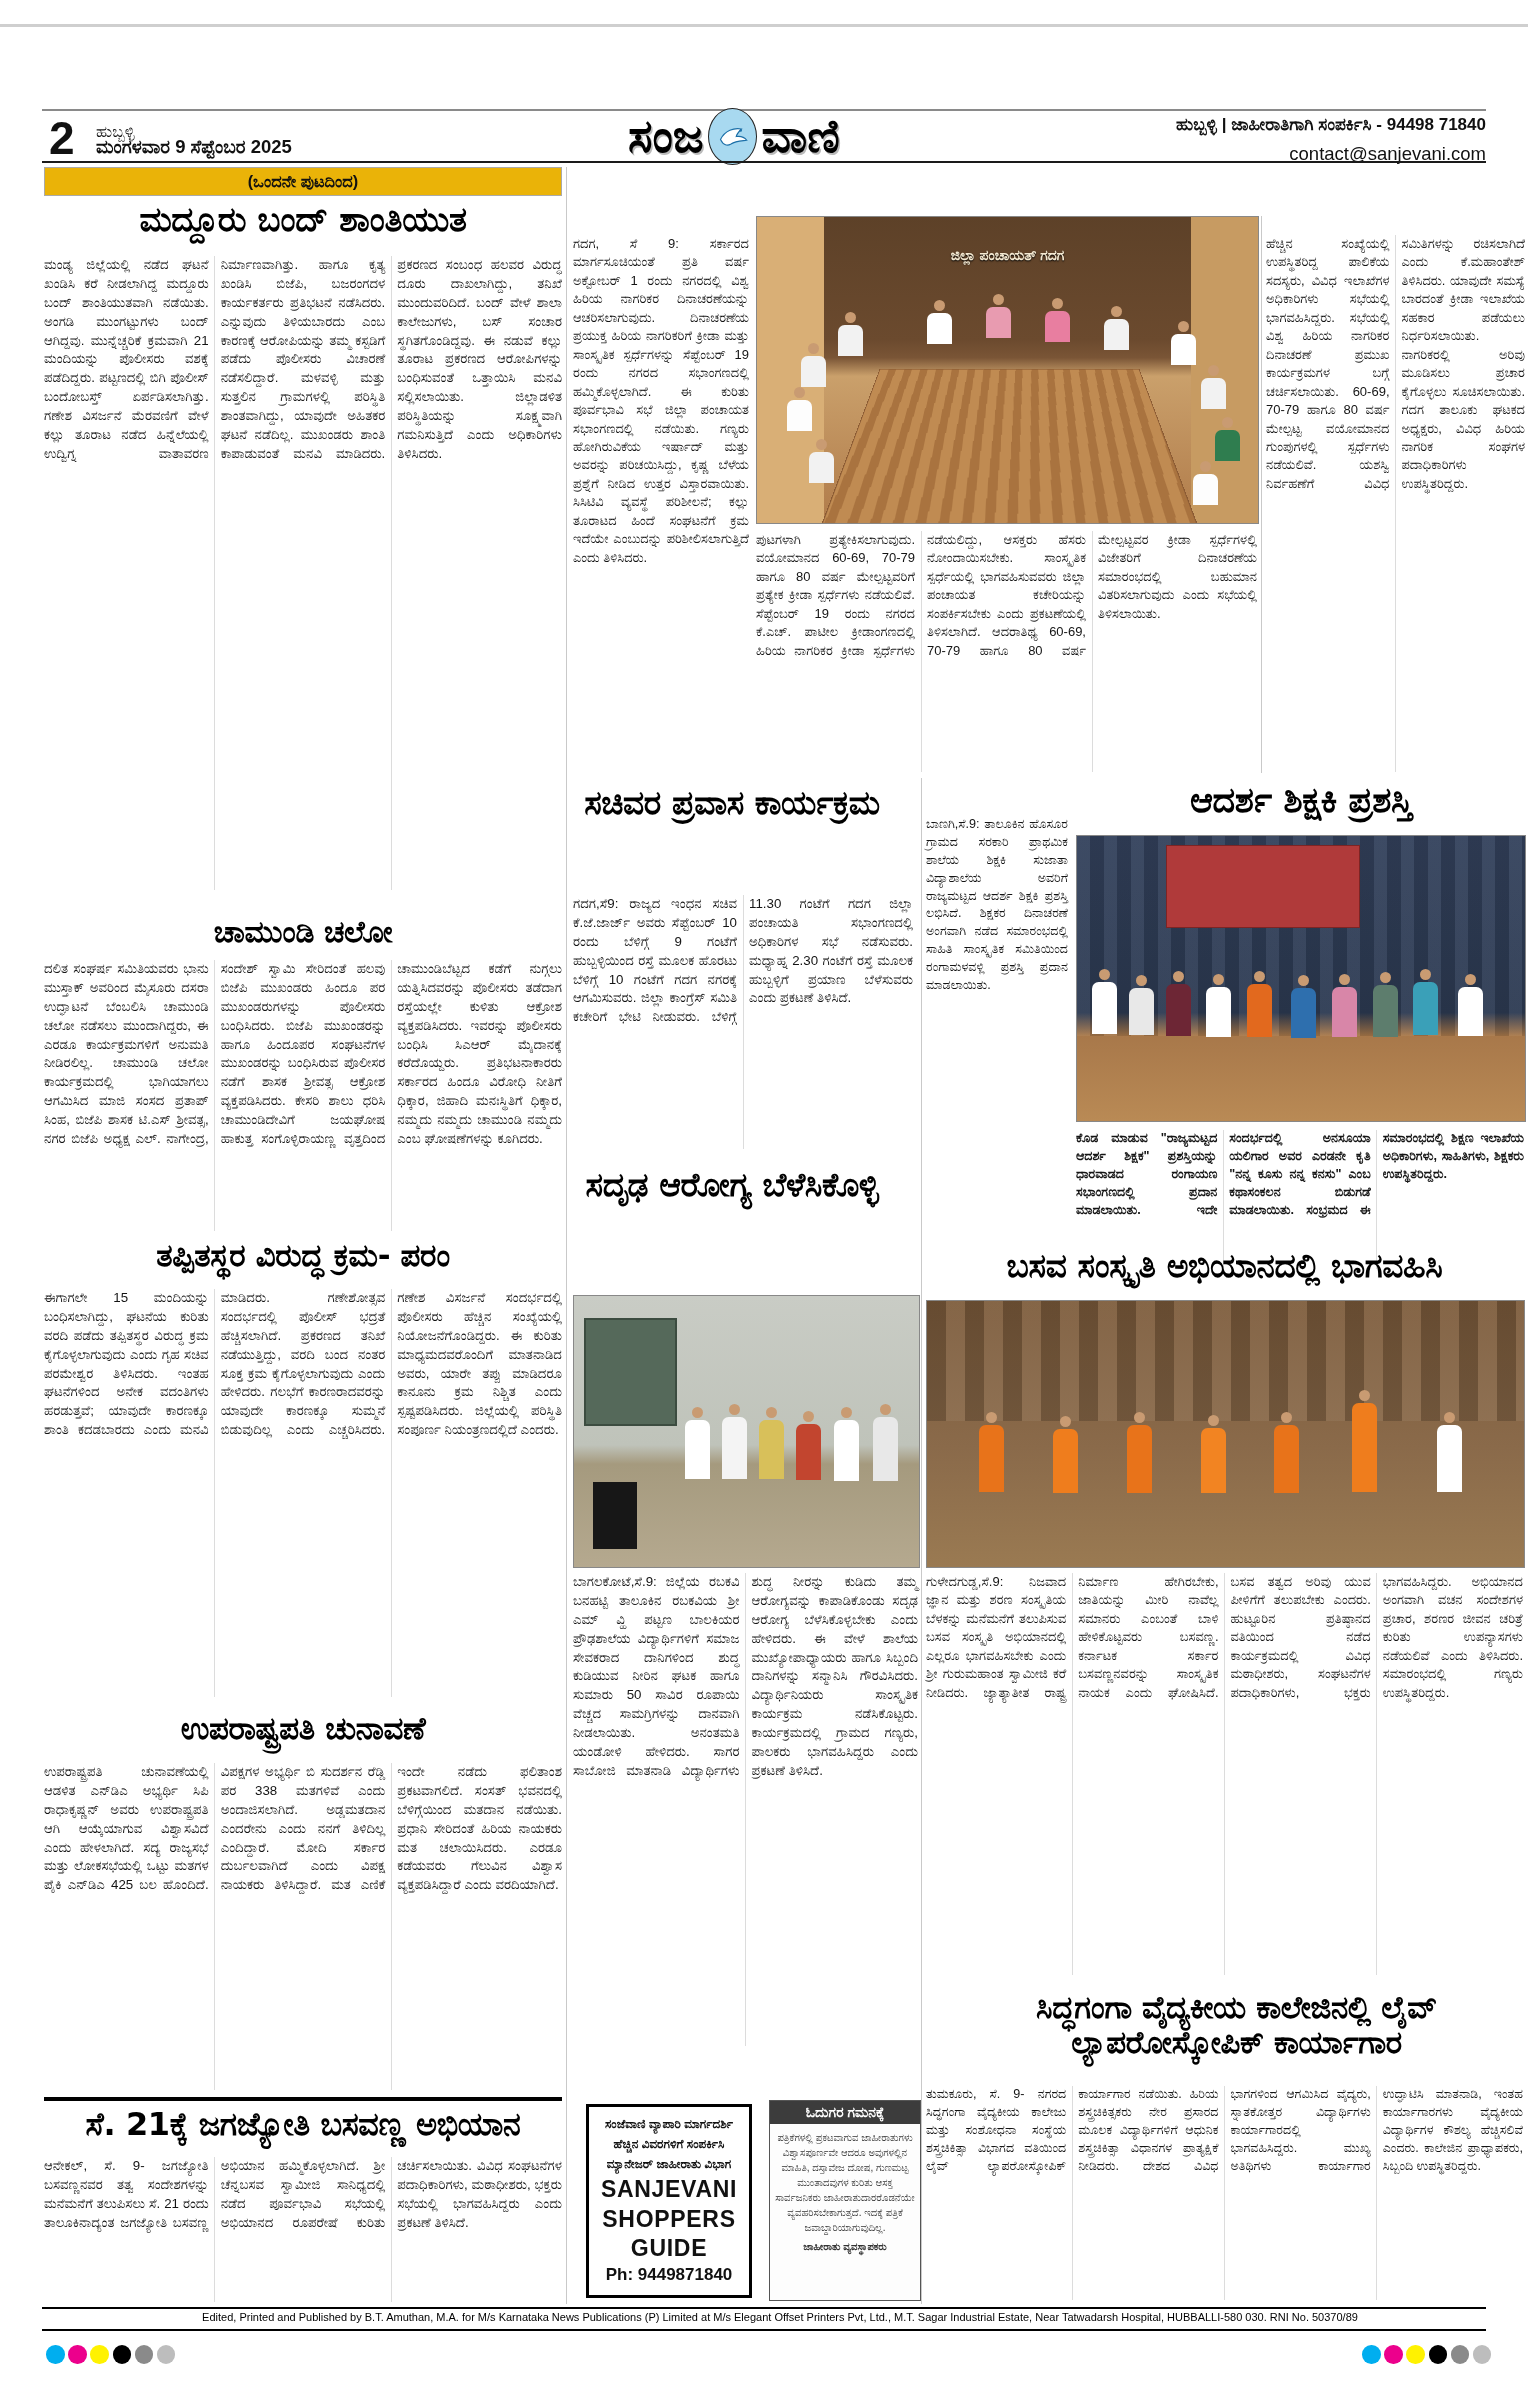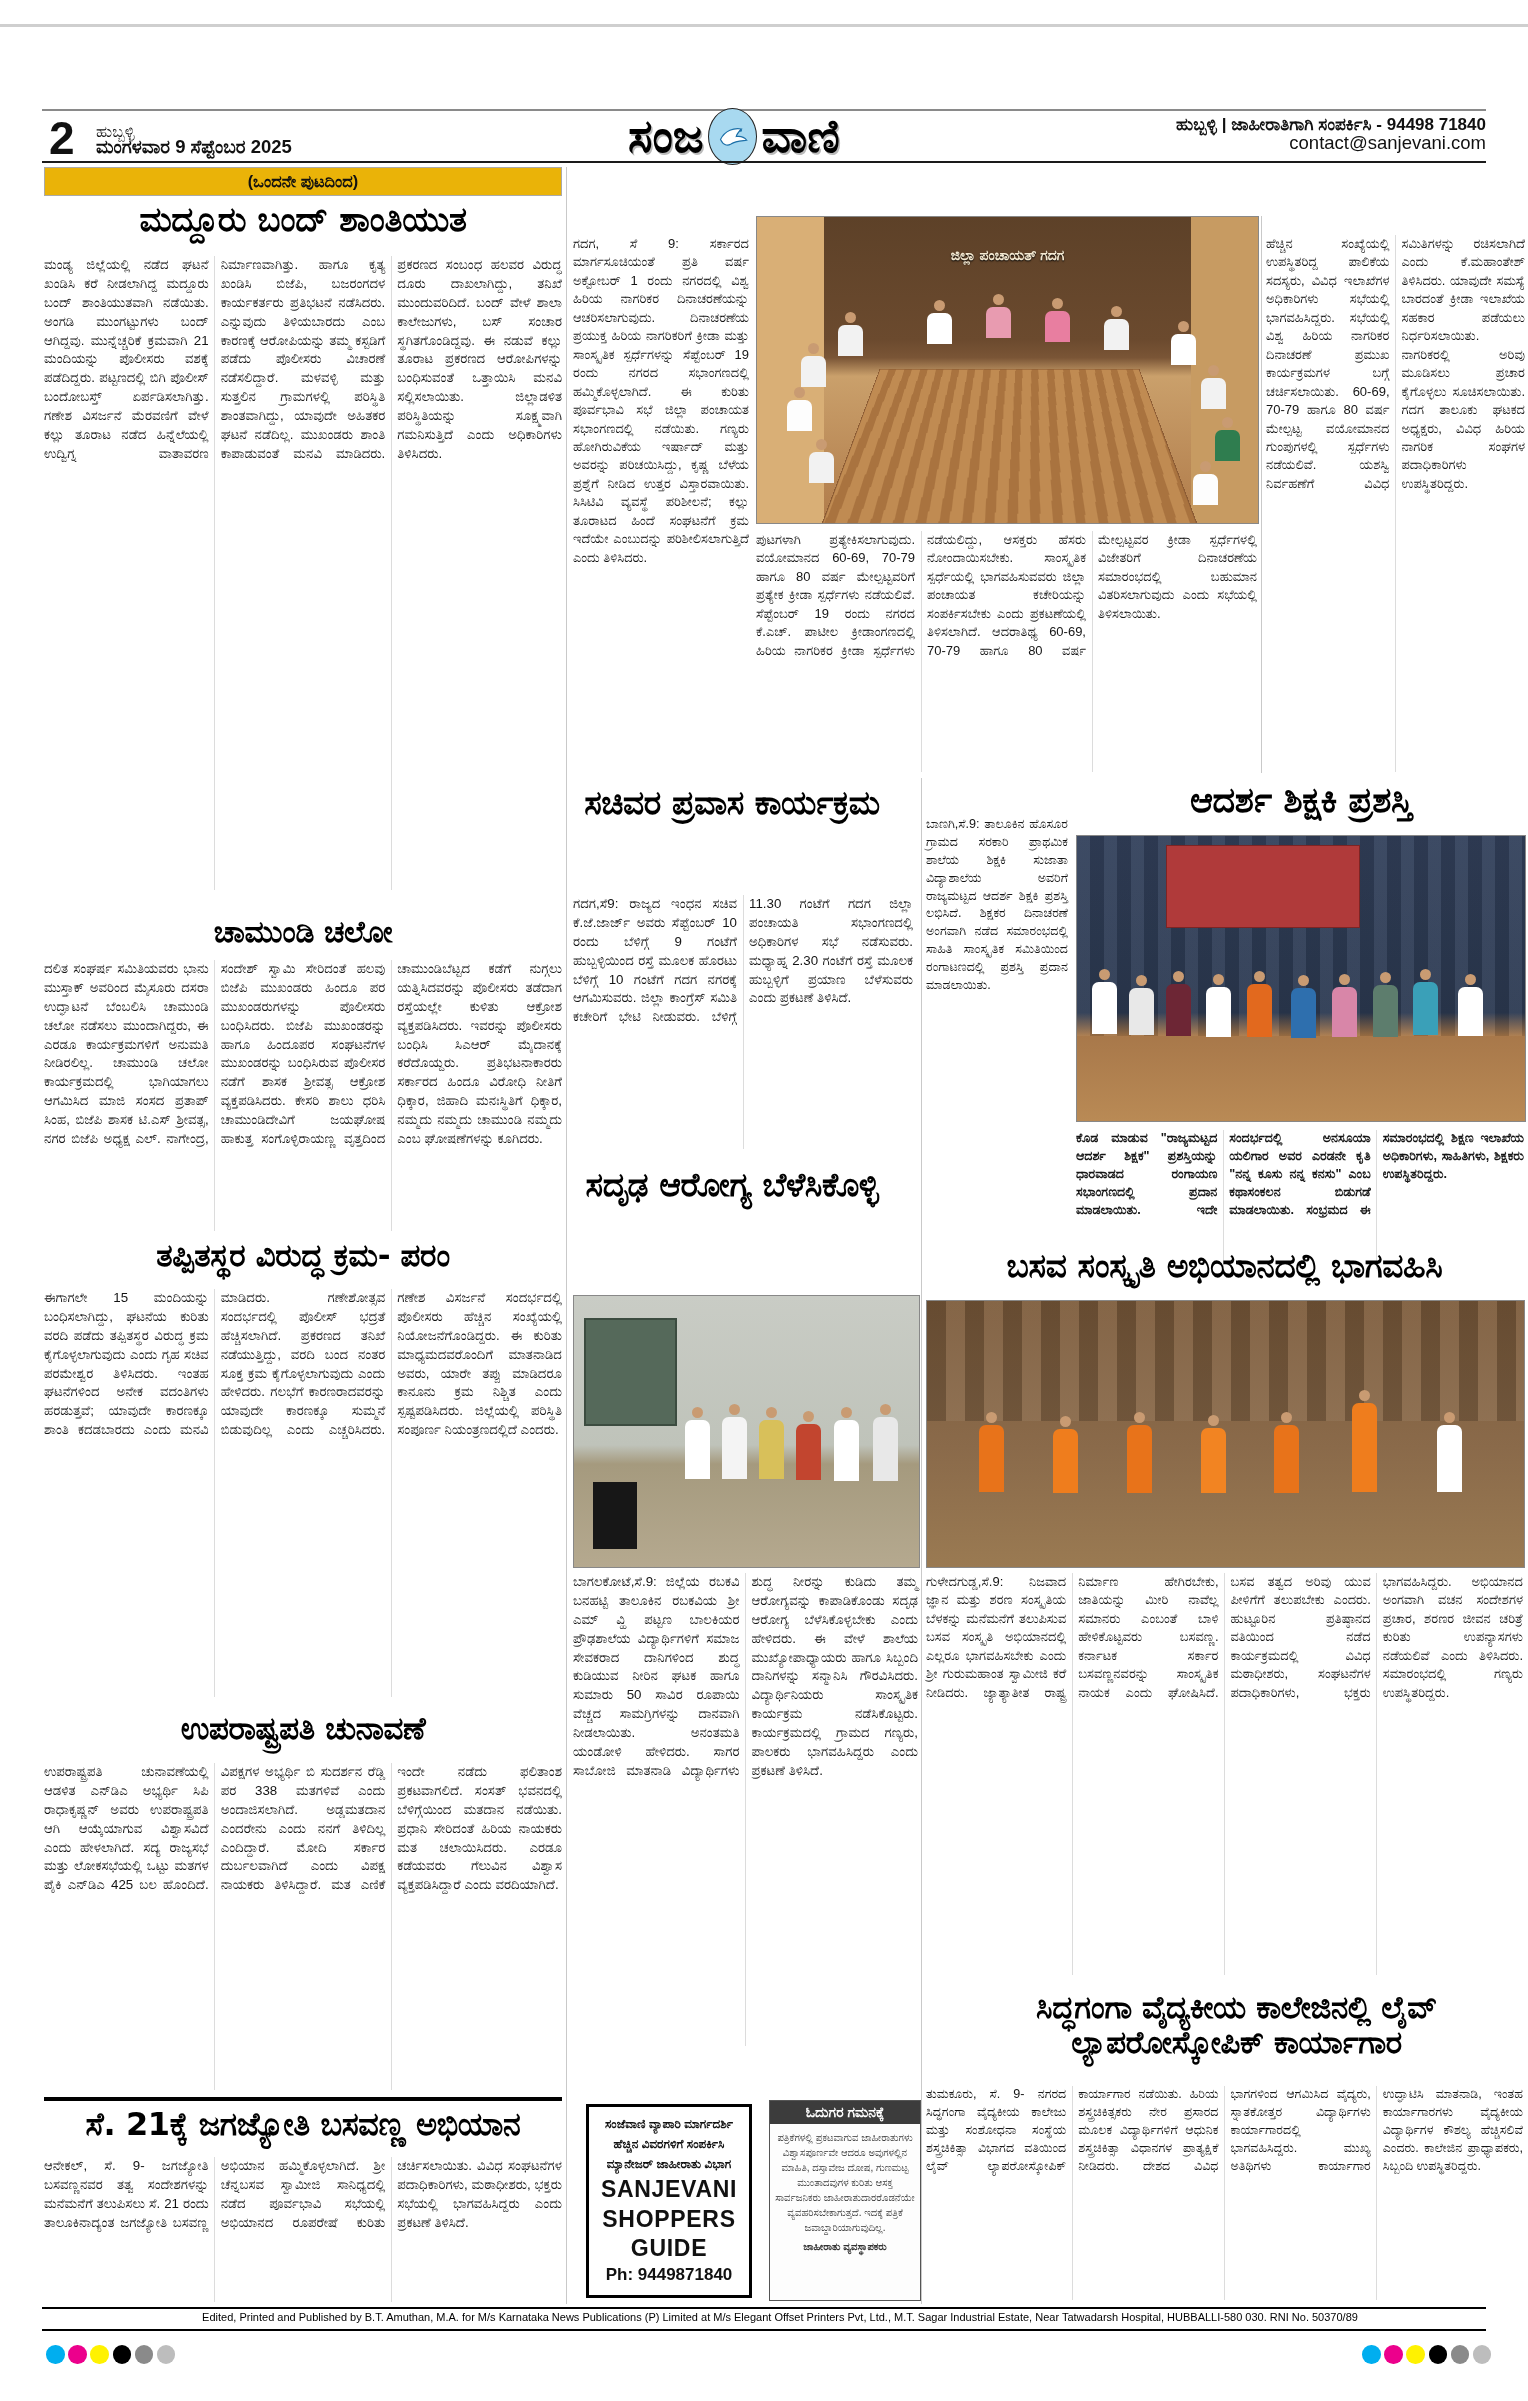--- a/index.html
+++ b/index.html
@@ -60,21 +60,21 @@
     <span class="birdcircle">
       <svg width="33" height="27" viewBox="0 0 44 36">
         <path d="M6 22 C12 10 24 6 34 8 C30 12 28 14 27 18 C34 17 38 19 41 23 C33 24 26 24 20 28 C15 31 10 30 6 22 Z" fill="#ffffff" stroke="#1b6fa8" stroke-width="1.5"></path>
         <circle cx="33" cy="10" r="1.6" fill="#1b6fa8"></circle>
       </svg>
     </span>
     <span class="mword">ವಾಣಿ</span>
   </div>
 
   <div class="abs" style="left:850px;top:115px;width:636px;text-align:right;font-size:17px;font-weight:bold;">ಹುಬ್ಬಳ್ಳಿ  |  ಜಾಹೀರಾತಿಗಾಗಿ ಸಂಪರ್ಕಿಸಿ - 94498 71840</div>
-  <div class="abs" style="left:850px;top:132px;width:636px;text-align:right;font-size:18.5px;">contact@sanjevani.com</div>
+  <div class="abs" style="left:850px;top:143px;width:636px;text-align:right;font-size:18.5px;">contact@sanjevani.com</div>
 
   <div class="abs" style="left:42px;top:161px;width:1444px;height:2.2px;background:#1a1a1a;"></div>
 
   <div class="rule-v" style="left:566px;top:167px;height:2137px;"></div>
   <div class="rule-v" style="left:921px;top:778px;height:1526px;"></div>
   <div class="rule-v" style="left:1261px;top:216px;height:557px;"></div>
 
   <div class="graybar" style="left:44px;top:167px;width:516px;height:27px;line-height:27px;font-size:16.3px;">(ಒಂದನೇ ಪುಟದಿಂದ)</div>
 
   <div class="headline" style="left:44px;top:200px;width:518px;font-size:34px;">ಮದ್ದೂರು ಬಂದ್ ಶಾಂತಿಯುತ</div>
@@ -153,21 +153,21 @@
   </div>
 
   <div class="body-text cols2" style="left:1266px;top:235px;width:259px;height:537px;font-size:13px;">ಹೆಚ್ಚಿನ ಸಂಖ್ಯೆಯಲ್ಲಿ ಉಪಸ್ಥಿತರಿದ್ದ ಪಾಲಿಕೆಯ ಸದಸ್ಯರು, ವಿವಿಧ ಇಲಾಖೆಗಳ ಅಧಿಕಾರಿಗಳು ಸಭೆಯಲ್ಲಿ ಭಾಗವಹಿಸಿದ್ದರು. ಸಭೆಯಲ್ಲಿ ವಿಶ್ವ ಹಿರಿಯ ನಾಗರಿಕರ ದಿನಾಚರಣೆ ಪ್ರಮುಖ ಕಾರ್ಯಕ್ರಮಗಳ ಬಗ್ಗೆ ಚರ್ಚಿಸಲಾಯಿತು. 60-69, 70-79 ಹಾಗೂ 80 ವರ್ಷ ಮೇಲ್ಪಟ್ಟ ವಯೋಮಾನದ ಗುಂಪುಗಳಲ್ಲಿ ಸ್ಪರ್ಧೆಗಳು ನಡೆಯಲಿವೆ. ಯಶಸ್ವಿ ನಿರ್ವಹಣೆಗೆ ವಿವಿಧ ಸಮಿತಿಗಳನ್ನು ರಚಿಸಲಾಗಿದೆ ಎಂದು ಕೆ.ಮಹಾಂತೇಶ್ ತಿಳಿಸಿದರು. ಯಾವುದೇ ಸಮಸ್ಯೆ ಬಾರದಂತೆ ಕ್ರೀಡಾ ಇಲಾಖೆಯ ಸಹಕಾರ ಪಡೆಯಲು ನಿರ್ಧರಿಸಲಾಯಿತು. ನಾಗರಿಕರಲ್ಲಿ ಅರಿವು ಮೂಡಿಸಲು ಪ್ರಚಾರ ಕೈಗೊಳ್ಳಲು ಸೂಚಿಸಲಾಯಿತು. ಗದಗ ತಾಲೂಕು ಘಟಕದ ಅಧ್ಯಕ್ಷರು, ವಿವಿಧ ಹಿರಿಯ ನಾಗರಿಕ ಸಂಘಗಳ ಪದಾಧಿಕಾರಿಗಳು ಉಪಸ್ಥಿತರಿದ್ದರು.</div>
 
   <div class="body-text cols3" style="left:756px;top:531px;width:501px;height:241px;font-size:13px;">ಪುಟಗಳಾಗಿ ಪ್ರತ್ಯೇಕಿಸಲಾಗುವುದು. ವಯೋಮಾನದ 60-69, 70-79 ಹಾಗೂ 80 ವರ್ಷ ಮೇಲ್ಪಟ್ಟವರಿಗೆ ಪ್ರತ್ಯೇಕ ಕ್ರೀಡಾ ಸ್ಪರ್ಧೆಗಳು ನಡೆಯಲಿವೆ. ಸೆಪ್ಟೆಂಬರ್ 19 ರಂದು ನಗರದ ಕೆ.ಎಚ್. ಪಾಟೀಲ ಕ್ರೀಡಾಂಗಣದಲ್ಲಿ ಹಿರಿಯ ನಾಗರಿಕರ ಕ್ರೀಡಾ ಸ್ಪರ್ಧೆಗಳು ನಡೆಯಲಿದ್ದು, ಆಸಕ್ತರು ಹೆಸರು ನೋಂದಾಯಿಸಬೇಕು. ಸಾಂಸ್ಕೃತಿಕ ಸ್ಪರ್ಧೆಯಲ್ಲಿ ಭಾಗವಹಿಸುವವರು ಜಿಲ್ಲಾ ಪಂಚಾಯತ ಕಚೇರಿಯನ್ನು ಸಂಪರ್ಕಿಸಬೇಕು ಎಂದು ಪ್ರಕಟಣೆಯಲ್ಲಿ ತಿಳಿಸಲಾಗಿದೆ. ಆದರಾತಿಥ್ಯ 60-69, 70-79 ಹಾಗೂ 80 ವರ್ಷ ಮೇಲ್ಪಟ್ಟವರ ಕ್ರೀಡಾ ಸ್ಪರ್ಧೆಗಳಲ್ಲಿ ವಿಜೇತರಿಗೆ ದಿನಾಚರಣೆಯ ಸಮಾರಂಭದಲ್ಲಿ ಬಹುಮಾನ ವಿತರಿಸಲಾಗುವುದು ಎಂದು ಸಭೆಯಲ್ಲಿ ತಿಳಿಸಲಾಯಿತು.</div>
 
   <div class="headline" style="left:573px;top:785px;width:318px;font-size:33px;">ಸಚಿವರ ಪ್ರವಾಸ ಕಾರ್ಯಕ್ರಮ</div>
   <div class="body-text cols2" style="left:573px;top:895px;width:340px;height:254px;">ಗದಗ,ಸೆ9: ರಾಜ್ಯದ ಇಂಧನ ಸಚಿವ ಕೆ.ಜೆ.ಜಾರ್ಜ್ ಅವರು ಸೆಪ್ಟೆಂಬರ್ 10 ರಂದು ಬೆಳಿಗ್ಗೆ 9 ಗಂಟೆಗೆ ಹುಬ್ಬಳ್ಳಿಯಿಂದ ರಸ್ತೆ ಮೂಲಕ ಹೊರಟು ಬೆಳಿಗ್ಗೆ 10 ಗಂಟೆಗೆ ಗದಗ ನಗರಕ್ಕೆ ಆಗಮಿಸುವರು. ಜಿಲ್ಲಾ ಕಾಂಗ್ರೆಸ್ ಸಮಿತಿ ಕಚೇರಿಗೆ ಭೇಟಿ ನೀಡುವರು. ಬೆಳಿಗ್ಗೆ 11.30 ಗಂಟೆಗೆ ಗದಗ ಜಿಲ್ಲಾ ಪಂಚಾಯತಿ ಸಭಾಂಗಣದಲ್ಲಿ ಅಧಿಕಾರಿಗಳ ಸಭೆ ನಡೆಸುವರು. ಮಧ್ಯಾಹ್ನ 2.30 ಗಂಟೆಗೆ ರಸ್ತೆ ಮೂಲಕ ಹುಬ್ಬಳ್ಳಿಗೆ ಪ್ರಯಾಣ ಬೆಳೆಸುವರು ಎಂದು ಪ್ರಕಟಣೆ ತಿಳಿಸಿದೆ.</div>
 
   <div class="headline" style="left:1079px;top:781px;width:444px;font-size:35px;">ಆದರ್ಶ ಶಿಕ್ಷಕಿ ಪ್ರಶಸ್ತಿ</div>
-  <div class="body-text" style="left:926px;top:816px;width:142px;height:454px;font-size:12.6px;">ಬಾಣಗಿ,ಸೆ.9: ತಾಲೂಕಿನ ಹೊಸೂರ ಗ್ರಾಮದ ಸರಕಾರಿ ಪ್ರಾಥಮಿಕ ಶಾಲೆಯ ಶಿಕ್ಷಕಿ ಸುಜಾತಾ ವಿದ್ಯಾಶಾಲೆಯ ಅವರಿಗೆ ರಾಜ್ಯಮಟ್ಟದ ಆದರ್ಶ ಶಿಕ್ಷಕಿ ಪ್ರಶಸ್ತಿ ಲಭಿಸಿದೆ. ಶಿಕ್ಷಕರ ದಿನಾಚರಣೆ ಅಂಗವಾಗಿ ನಡೆದ ಸಮಾರಂಭದಲ್ಲಿ ಸಾಹಿತಿ ಸಾಂಸ್ಕೃತಿಕ ಸಮಿತಿಯಿಂದ ರಂಗಾಟಣದಲ್ಲಿ ಪ್ರಶಸ್ತಿ ಪ್ರದಾನ ಮಾಡಲಾಯಿತು.</div>
+  <div class="body-text" style="left:926px;top:816px;width:142px;height:454px;font-size:12.6px;">ಬಾಣಗಿ,ಸೆ.9: ತಾಲೂಕಿನ ಹೊಸೂರ ಗ್ರಾಮದ ಸರಕಾರಿ ಪ್ರಾಥಮಿಕ ಶಾಲೆಯ ಶಿಕ್ಷಕಿ ಸುಜಾತಾ ವಿದ್ಯಾಶಾಲೆಯ ಅವರಿಗೆ ರಾಜ್ಯಮಟ್ಟದ ಆದರ್ಶ ಶಿಕ್ಷಕಿ ಪ್ರಶಸ್ತಿ ಲಭಿಸಿದೆ. ಶಿಕ್ಷಕರ ದಿನಾಚರಣೆ ಅಂಗವಾಗಿ ನಡೆದ ಸಮಾರಂಭದಲ್ಲಿ ಸಾಹಿತಿ ಸಾಂಸ್ಕೃತಿಕ ಸಮಿತಿಯಿಂದ ರಂಗಾಮಳವಳ್ಲಿ ಪ್ರಶಸ್ತಿ ಪ್ರದಾನ ಮಾಡಲಾಯಿತು.</div>
 
   <div class="photo" style="left:1076px;top:835px;width:448px;height:285px;background:linear-gradient(180deg,#33415c 0%,#2c3a52 62%,#a8784a 70%,#b98a55 100%);">
     <div class="abs" style="left:0;top:0;width:100%;height:70%;background:repeating-linear-gradient(90deg,rgba(255,255,255,0.05) 0 13.3px,rgba(0,0,0,0.12) 13.3px 27px);"></div>
     <div class="abs" style="left:89px;top:9px;width:192px;height:81px;background:#b03a3a;border:1.5px solid #7d2424;"></div>
     <div class="person" style="left:15px;top:133px;">
         <span class="head"></span>
         <span class="torso" style="background:#ffffff;height:52px;"></span>
       </div>
     <div class="person" style="left:52px;top:139px;">
         <span class="head"></span>

